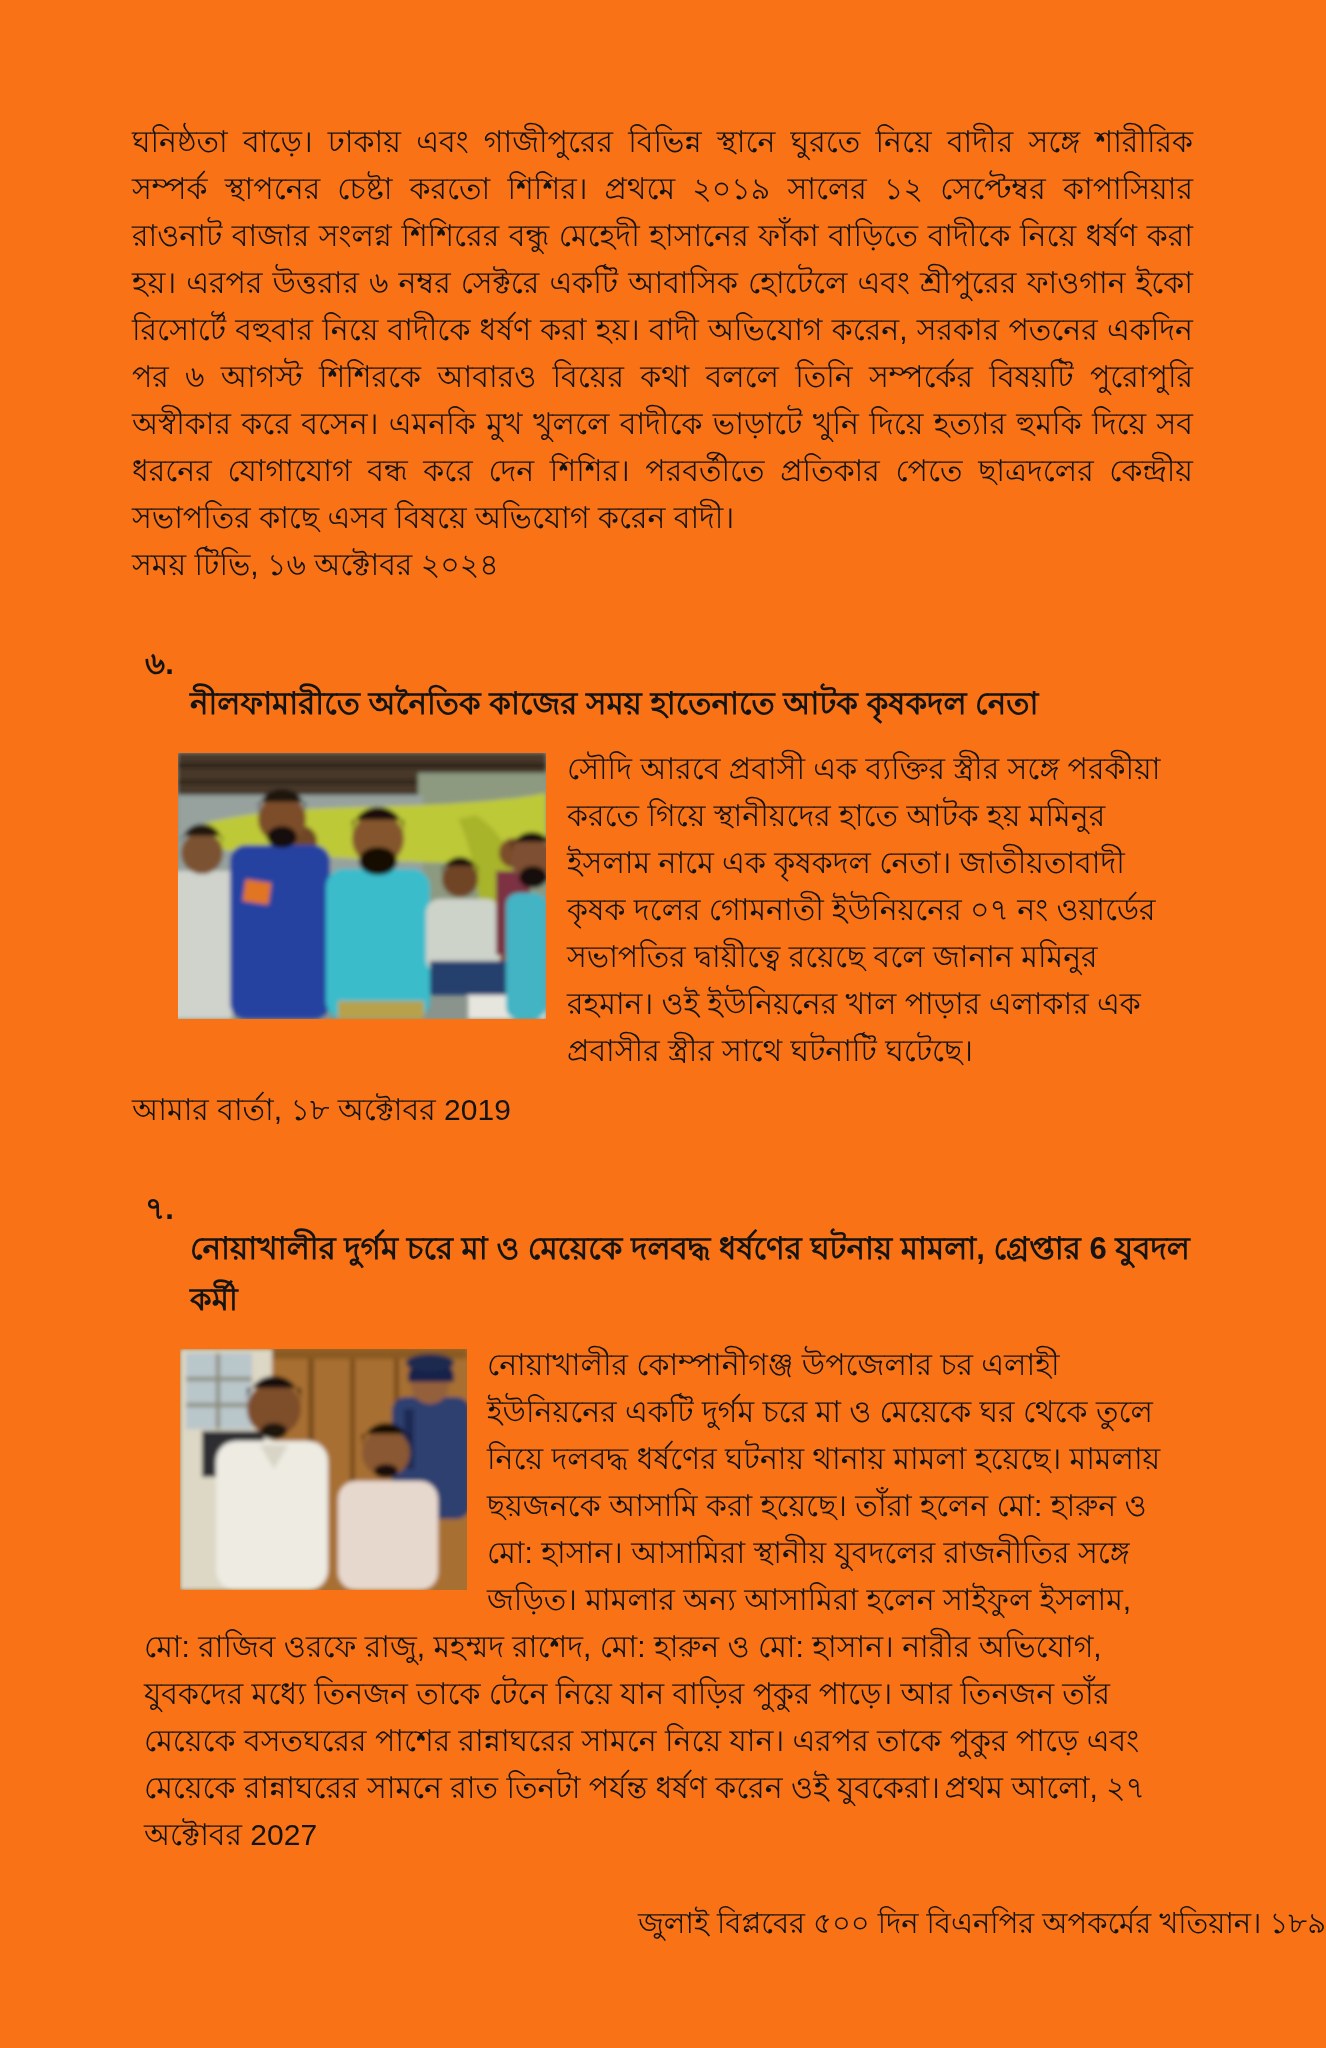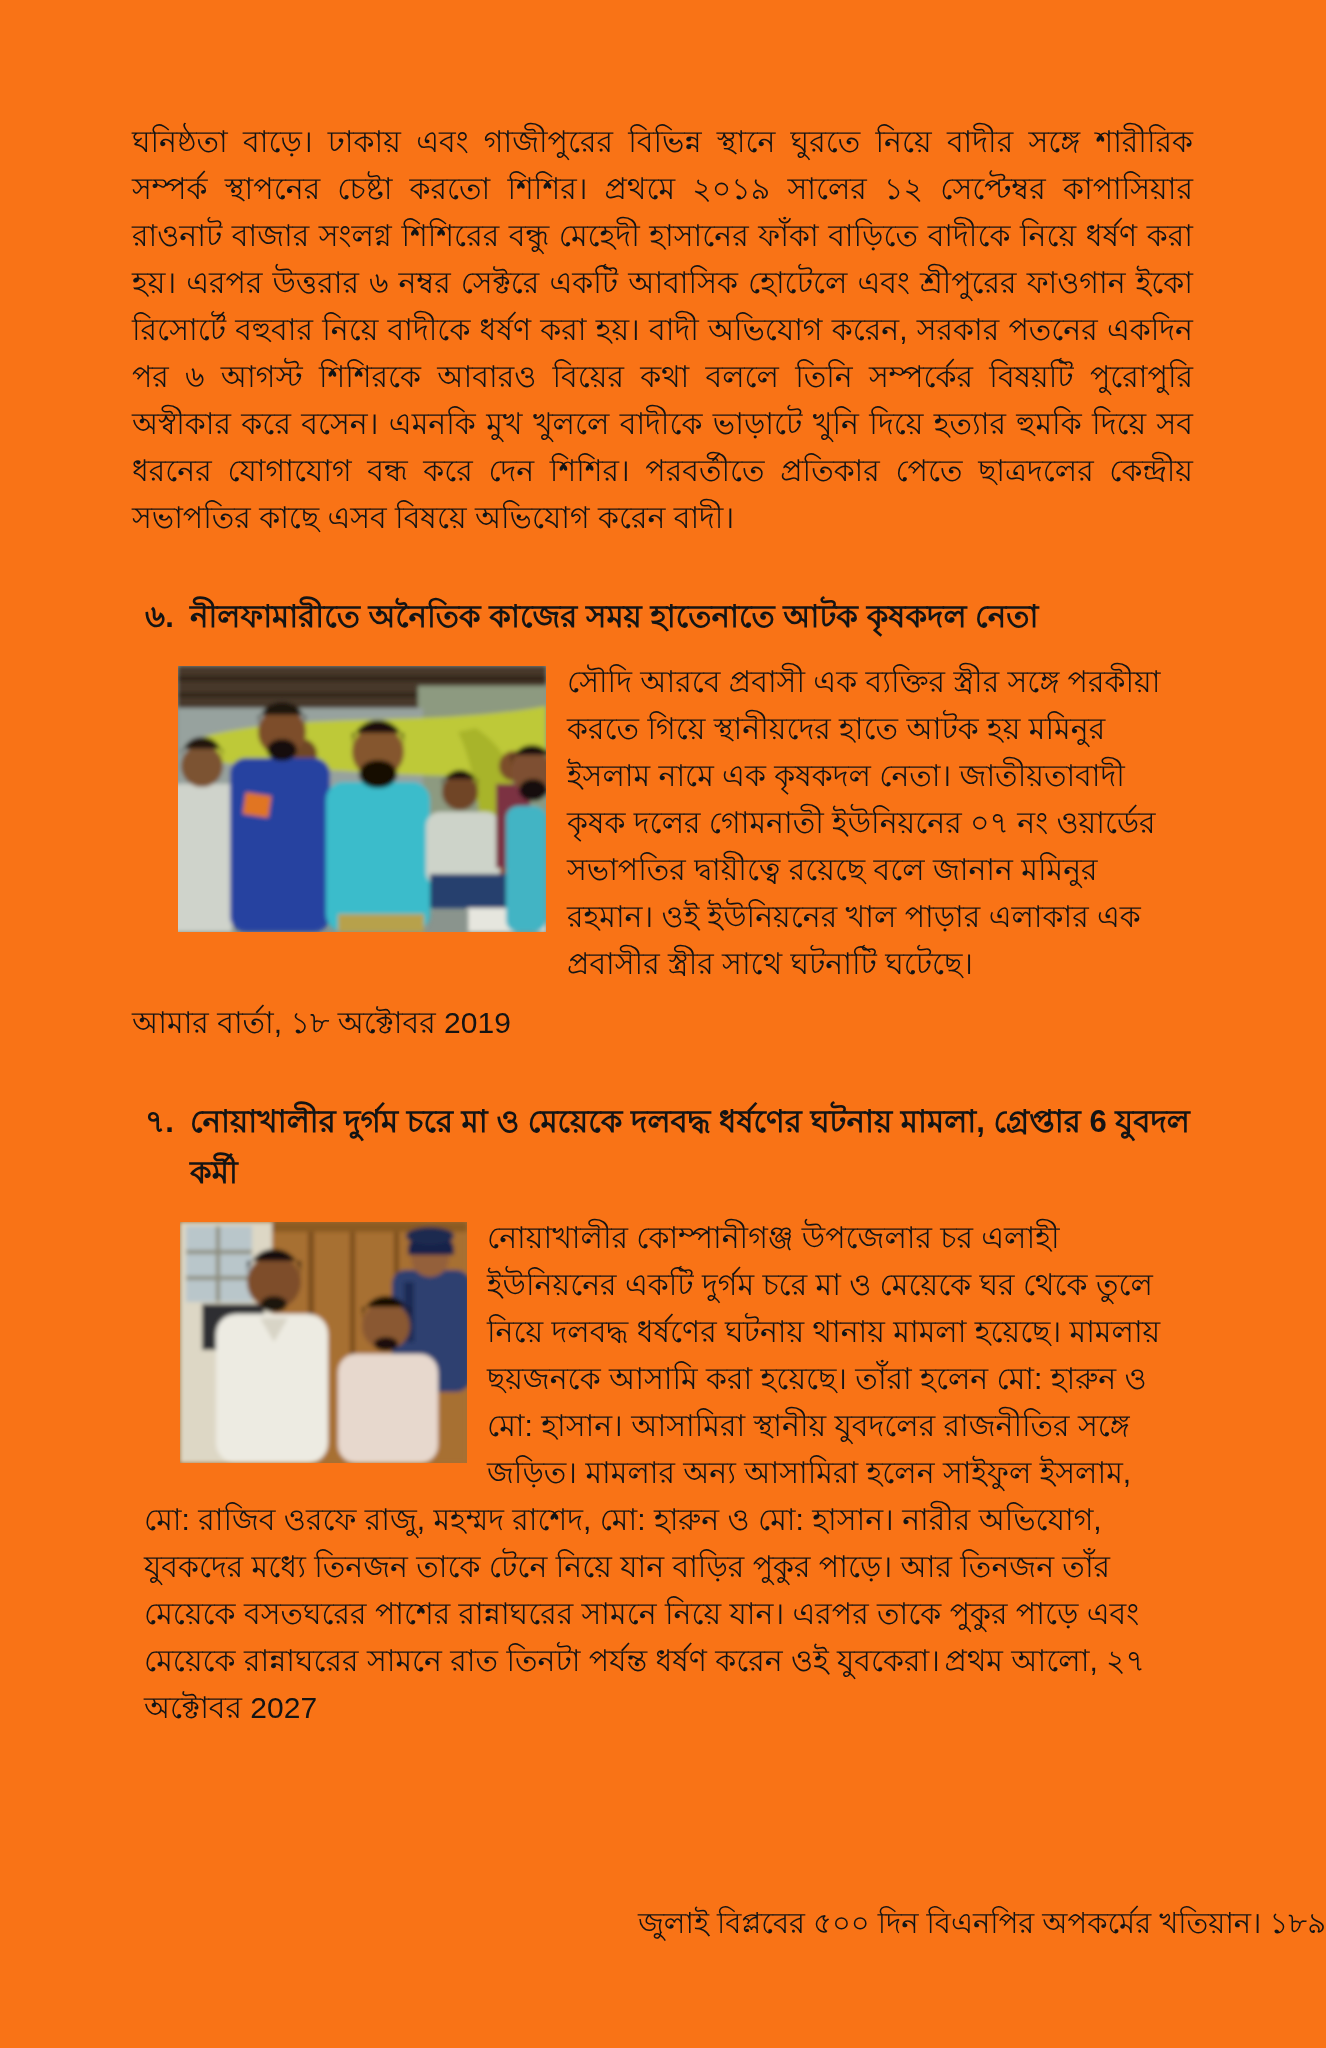--- a/index.html
+++ b/index.html
@@ -31,21 +31,21 @@
     margin:0;
   }
   .heading {
     display:flex;
     font-weight:bold;
     font-size:31px;
     line-height:51px;
     margin:50px 0 16px 13px;
   }
   .heading .h-num { flex:0 0 45px; }
-  .heading .h-text { flex:1; text-align:left; }
+  .heading .h-text { flex:1; text-align:left;margin-top:40px; }
   .media-para { margin:12px; }
   .photo {
     float:left;
     overflow:hidden;
     background:#888;
   }
   .photo svg { display:block; }
   .photo-1 {
     width:368px; height:266px;
     margin:8px 21px 10px 34px;
@@ -65,20 +65,21 @@
     color:#141414;
   }
 </style>
 </head>
 <body>
 
 <div class="page">
   <div class="content">
 
     <p class="body-text">ঘনিষ্ঠতা বাড়ে। ঢাকায় এবং গাজীপুরের বিভিন্ন স্থানে ঘুরতে নিয়ে বাদীর সঙ্গে শারীরিক সম্পর্ক স্থাপনের চেষ্টা করতো শিশির। প্রথমে ২০১৯ সালের ১২ সেপ্টেম্বর কাপাসিয়ার রাওনাট বাজার সংলগ্ন শিশিরের বন্ধু মেহেদী হাসানের ফাঁকা বাড়িতে বাদীকে নিয়ে ধর্ষণ করা হয়। এরপর উত্তরার ৬ নম্বর সেক্টরে একটি আবাসিক হোটেলে এবং শ্রীপুরের ফাওগান ইকো রিসোর্টে বহুবার নিয়ে বাদীকে ধর্ষণ করা হয়। বাদী অভিযোগ করেন, সরকার পতনের একদিন পর ৬ আগস্ট শিশিরকে আবারও বিয়ের কথা বললে তিনি সম্পর্কের বিষয়টি পুরোপুরি অস্বীকার করে বসেন। এমনকি মুখ খুললে বাদীকে ভাড়াটে খুনি দিয়ে হত্যার হুমকি দিয়ে সব ধরনের যোগাযোগ বন্ধ করে দেন শিশির। পরবর্তীতে প্রতিকার পেতে ছাত্রদলের কেন্দ্রীয় সভাপতির কাছে এসব বিষয়ে অভিযোগ করেন বাদী।</p>
+    <p class="source-line">সময় টিভি, ১৬ অক্টোবর ২০২৪</p>
 
     <div class="heading">
       <span class="h-num">৬.</span>
       <span class="h-text">নীলফামারীতে অনৈতিক কাজের সময় হাতেনাতে আটক কৃষকদল নেতা</span>
     </div>
 
     <div class="media-para clearfix">
       <div class="photo photo-1" title="detained-krishak-dal-leader-room-scene">
         <svg viewBox="0 0 368 266" width="368" height="266" preserveAspectRatio="none">
           <defs>

